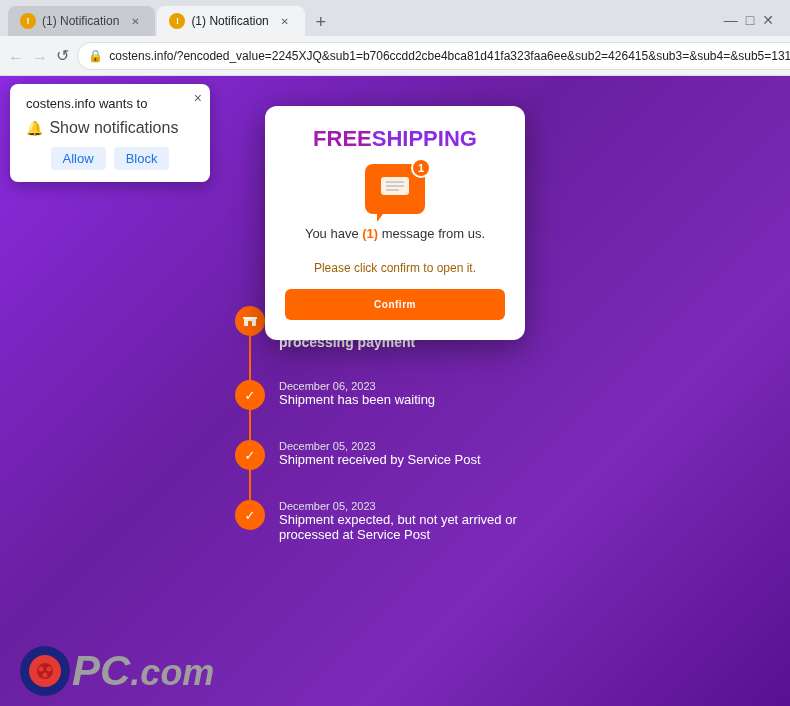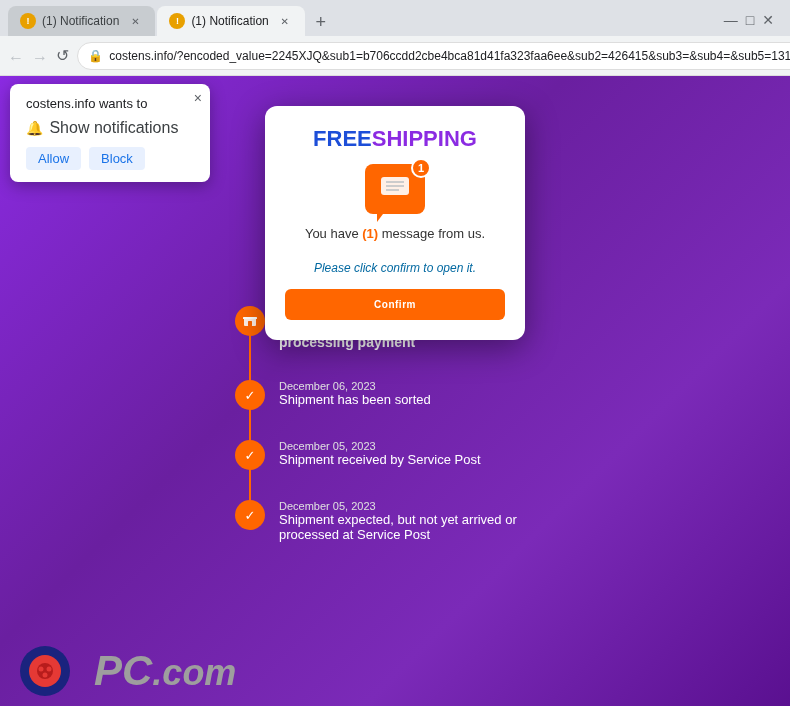--- a/index.html
+++ b/index.html
@@ -198,21 +198,21 @@
       font-size: 14px;
       color: #5f6368;
     }
     .notif-text {
       font-size: 16px;
       color: #3c4043;
     }
     .notif-actions {
       display: flex;
       gap: 8px;
-      justify-content: flex-start;
+      justify-content: center;
     }
     .notif-btn {
       padding: 4px 12px;
       border-radius: 4px;
       font-size: 13px;
       cursor: pointer;
       border: none;
     }
     .notif-btn.allow {
       background: #e8f0fe;
@@ -236,21 +236,21 @@
       padding: 20px;
       text-align: center;
       z-index: 50;
     }
     .free-shipping {
       font-size: 22px;
       font-weight: 900;
       margin-bottom: 12px;
     }
     .free-text {
-      color: #1d4ed8;
+      color: #a21caf;
     }
     .shipping-text {
       color: #8b2be2;
       text-align: right;
     }
     .message-icon-wrapper {
       position: relative;
       display: inline-block;
       margin-bottom: 12px;
     }
@@ -293,23 +293,22 @@
       font-size: 13px;
       color: #333;
       margin-bottom: 20px;
     }
     .message-text .highlight {
       color: #ff6600;
       font-weight: bold;
     }
     .message-subtext {
       font-size: 12px;
-      color: #0369a1;
+      color: #a16207;
       margin-bottom: 14px;
-      font-style: italic;
     }
     .confirm-btn {
       background: #ff6600;
       color: white;
       border: none;
       border-radius: 6px;
       padding: 10px 0;
       width: 100%;
       font-size: 10px;
       font-weight: bold;
@@ -377,21 +376,21 @@
 
     
     .pcrisk-logo {
       position: absolute;
       bottom: 0;
       left: 0;
       right: 0;
       display: flex;
       align-items: center;
       padding: 10px 20px;
-      gap: 24px;
+      gap: 2px;
     }
     .pc-icon {
       width: 50px;
       height: 50px;
       border-radius: 50%;
       background: #1a237e;
       display: flex;
       align-items: center;
       justify-content: center;
       position: relative;
@@ -515,21 +514,21 @@
           <div class="date">December 06, 2023</div>
           <div class="event bold">Package stuck in depot, waiting for processing payment</div>
         </div>
       </div>
 
       <div class="timeline-item" style="position:relative;">
         <div class="timeline-line"></div>
         <div class="timeline-dot check">✓</div>
         <div class="timeline-content">
           <div class="date">December 06, 2023</div>
-          <div class="event">Shipment has been sorted</div>
+          <div class="event">Shipment has been waiting</div>
         </div>
       </div>
 
       <div class="timeline-item" style="position:relative;">
         <div class="timeline-line"></div>
         <div class="timeline-dot check">✓</div>
         <div class="timeline-content">
           <div class="date">December 05, 2023</div>
           <div class="event">Shipment received by Service Post</div>
         </div>

